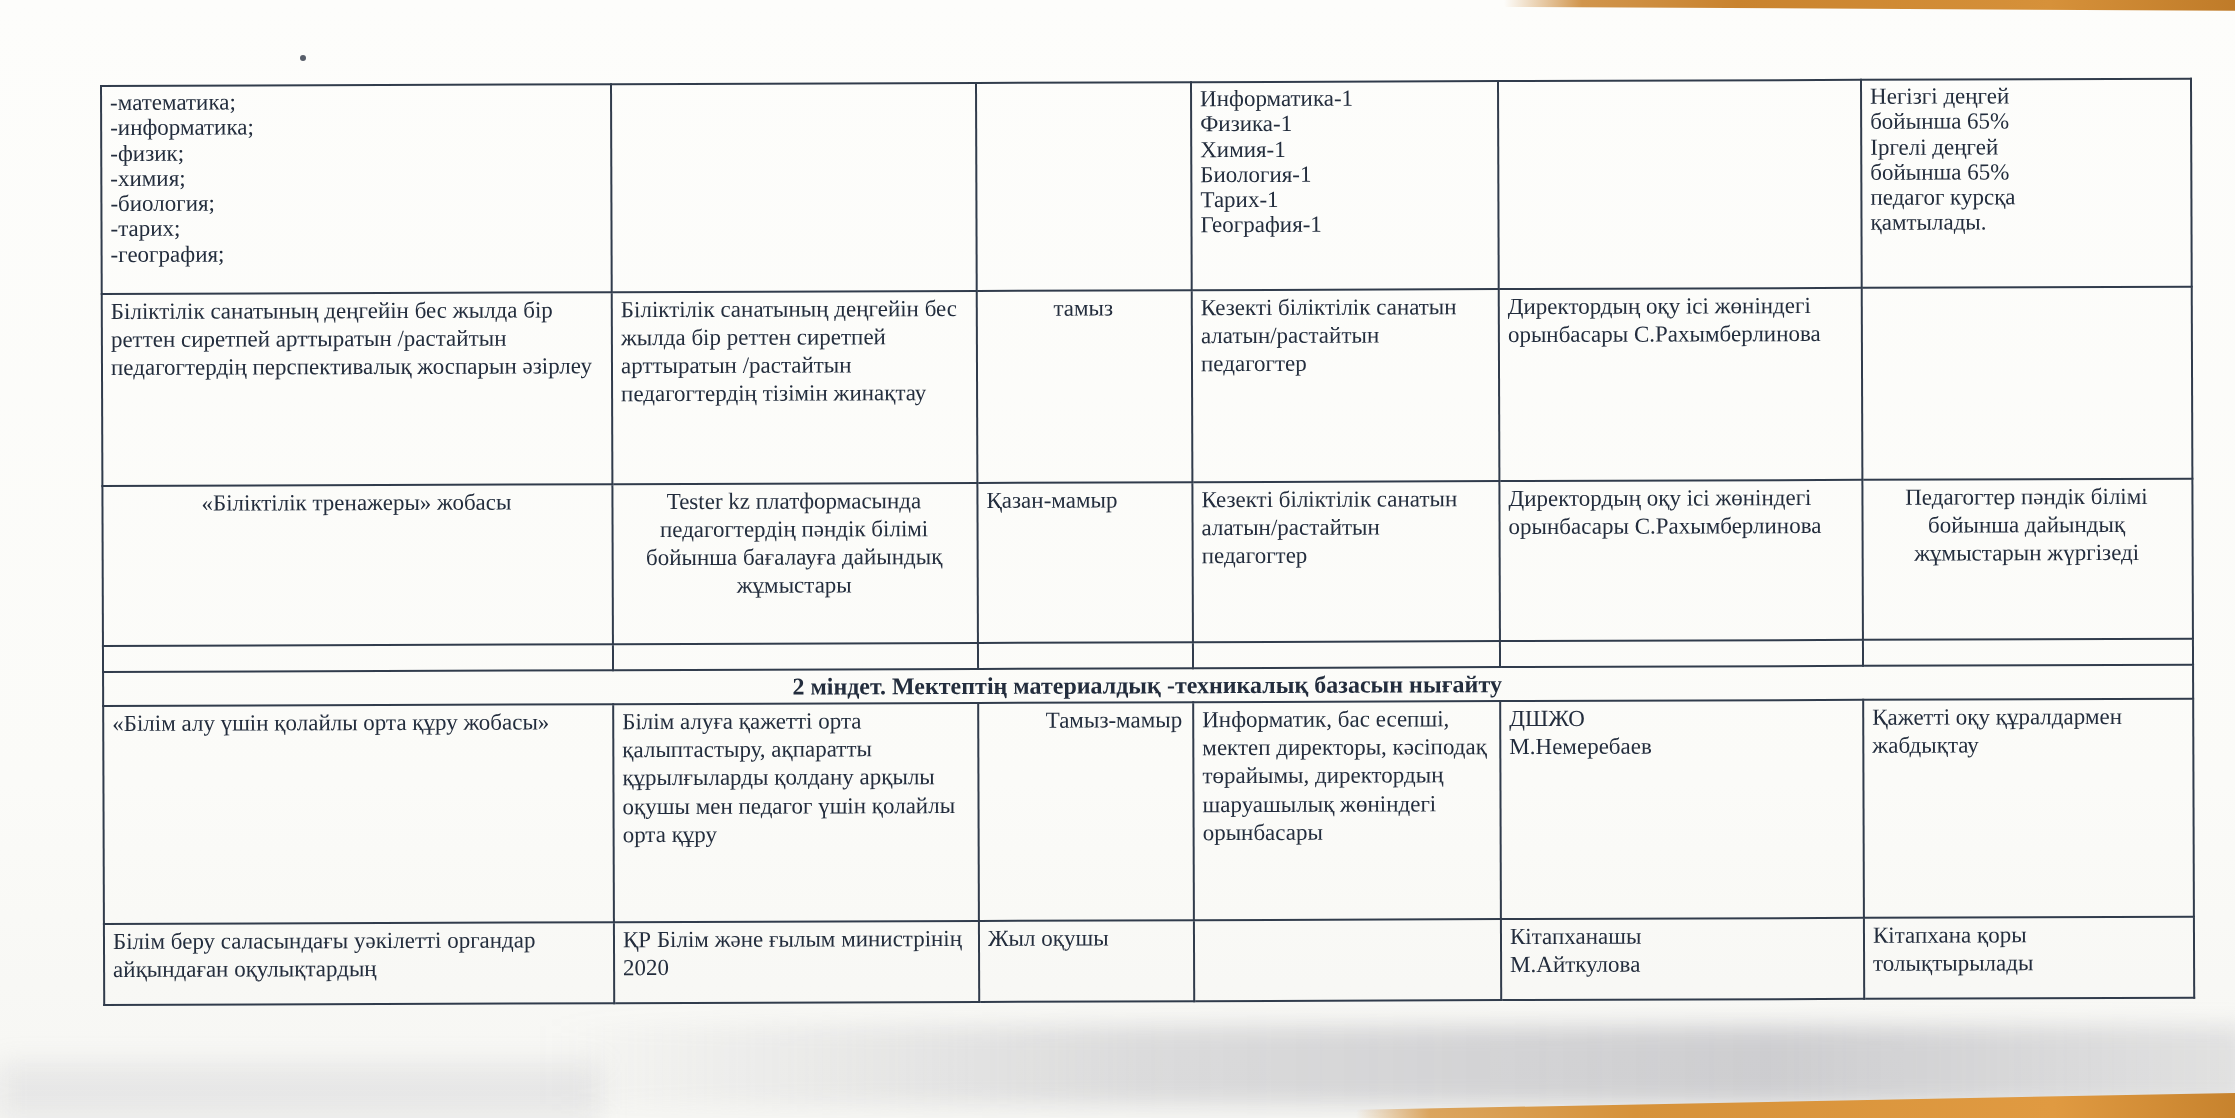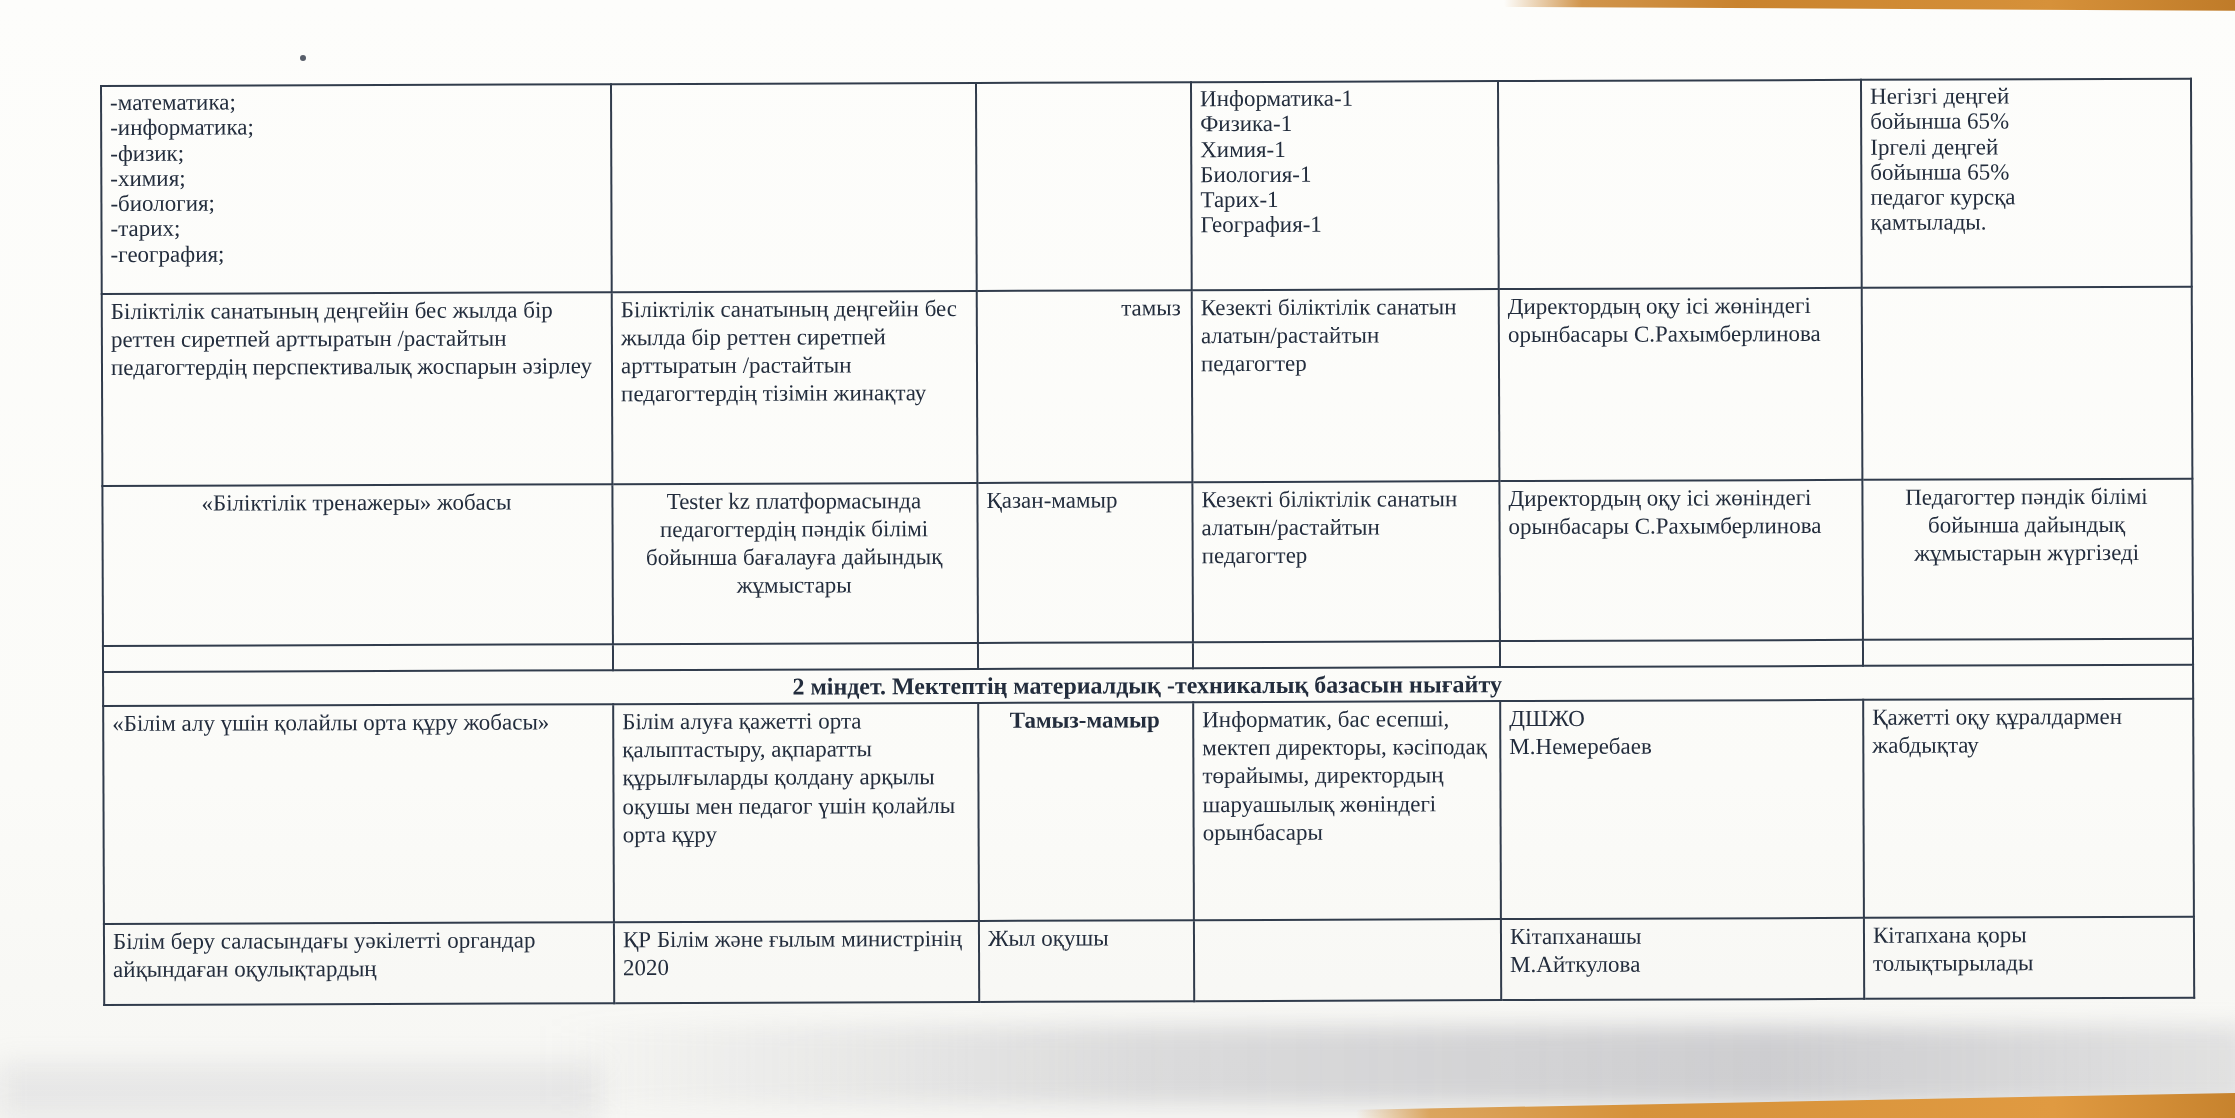--- a/index.html
+++ b/index.html
@@ -105,21 +105,21 @@
           <td style="text-align: left;">Негізгі деңгей
 бойынша 65%
 Іргелі деңгей
 бойынша 65%
 педагог курсқа
 қамтылады.</td>
         </tr>
         <tr class="r1" style="height: 192px;">
           <td style="text-align: left;">Біліктілік санатының деңгейін бес жылда бір реттен сиретпей арттыратын /растайтын педагогтердің перспективалық жоспарын әзірлеу</td>
           <td style="text-align: left;">Біліктілік санатының деңгейін бес жылда бір реттен сиретпей арттыратын /растайтын педагогтердің тізімін жинақтау</td>
-          <td style="text-align: right;">тамыз</td>
+          <td style="text-align: center;">тамыз</td>
           <td style="text-align: left;">Кезекті біліктілік санатын алатын/растайтын педагогтер</td>
           <td style="text-align: left;">Директордың оқу ісі жөніндегі орынбасары С.Рахымберлинова</td>
           <td style="text-align: left;"></td>
         </tr>
         <tr class="r2" style="height: 160px;">
           <td style="text-align: center;">«Біліктілік тренажеры» жобасы</td>
           <td style="text-align: center;">Tester kz платформасында педагогтердің пәндік білімі бойынша бағалауға дайындық жұмыстары</td>
           <td style="text-align: left;">Қазан-мамыр</td>
           <td style="text-align: left;">Кезекті біліктілік санатын алатын/растайтын педагогтер</td>
           <td style="text-align: left;">Директордың оқу ісі жөніндегі орынбасары С.Рахымберлинова</td>
@@ -132,21 +132,21 @@
           <td style="text-align: left;"></td>
           <td style="text-align: left;"></td>
           <td style="text-align: left;"></td>
         </tr>
         <tr class="r4" style="height: 32px;">
           <td colspan="6" class="section">2 міндет. Мектептің материалдық -техникалық базасын нығайту</td>
         </tr>
         <tr class="r5" style="height: 218px;">
           <td style="text-align: left;">«Білім алу үшін қолайлы орта құру жобасы»</td>
           <td style="text-align: left;">Білім алуға қажетті орта қалыптастыру, ақпаратты құрылғыларды қолдану арқылы оқушы мен педагог үшін қолайлы орта құру</td>
-          <td style="text-align: center; font-weight: bold;">Тамыз-мамыр</td>
+          <td style="text-align: right;">Тамыз-мамыр</td>
           <td style="text-align: left;">Информатик, бас есепші, мектеп директоры, кәсіподақ төрайымы, директордың шаруашылық жөніндегі орынбасары</td>
           <td style="text-align: left;">ДШЖО
 М.Немеребаев</td>
           <td style="text-align: left;">Қажетті оқу құралдармен жабдықтау</td>
         </tr>
         <tr class="r6" style="height: 81px;">
           <td style="text-align: left;">Білім беру саласындағы уәкілетті органдар айқындаған оқулықтардың</td>
           <td style="text-align: left;">ҚР Білім және ғылым министрінің 2020</td>
           <td style="text-align: left;">Жыл оқушы</td>
           <td style="text-align: left;"></td>

